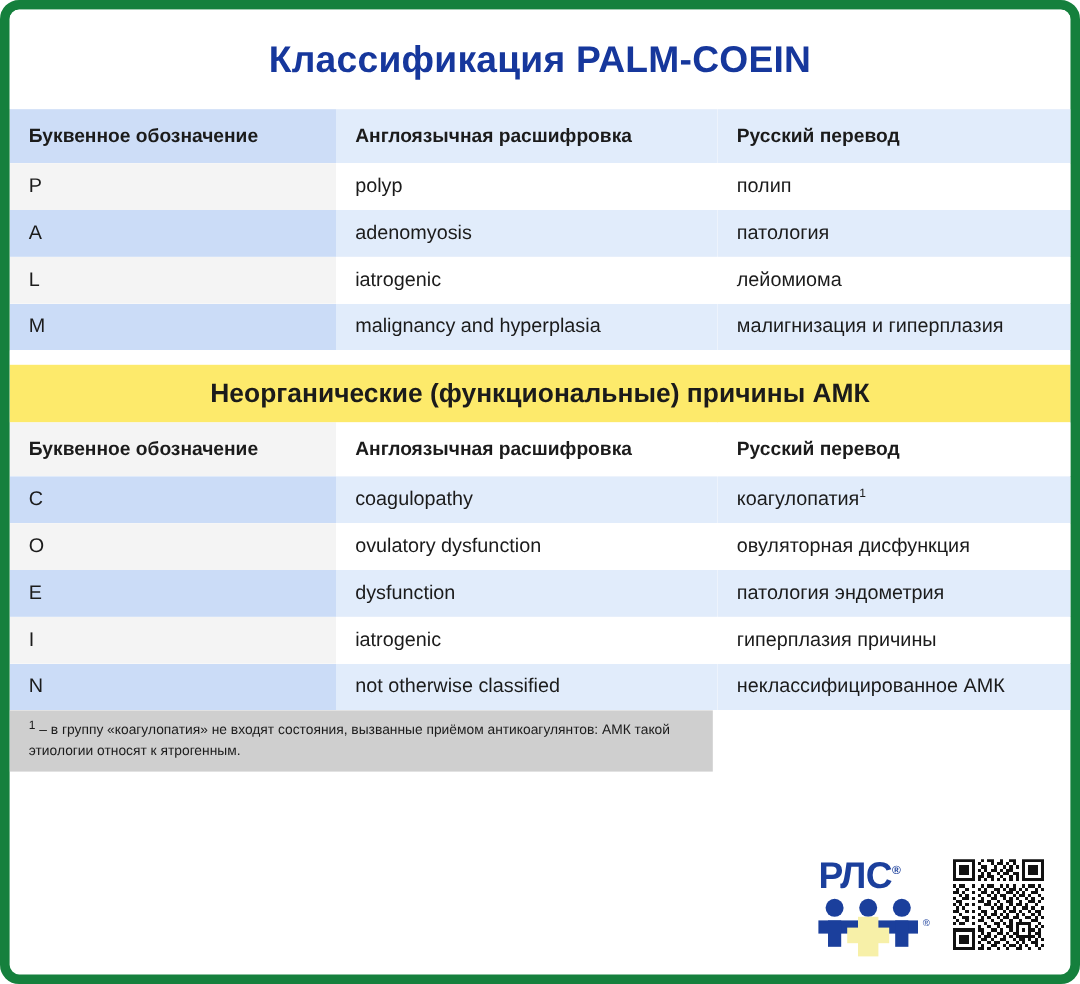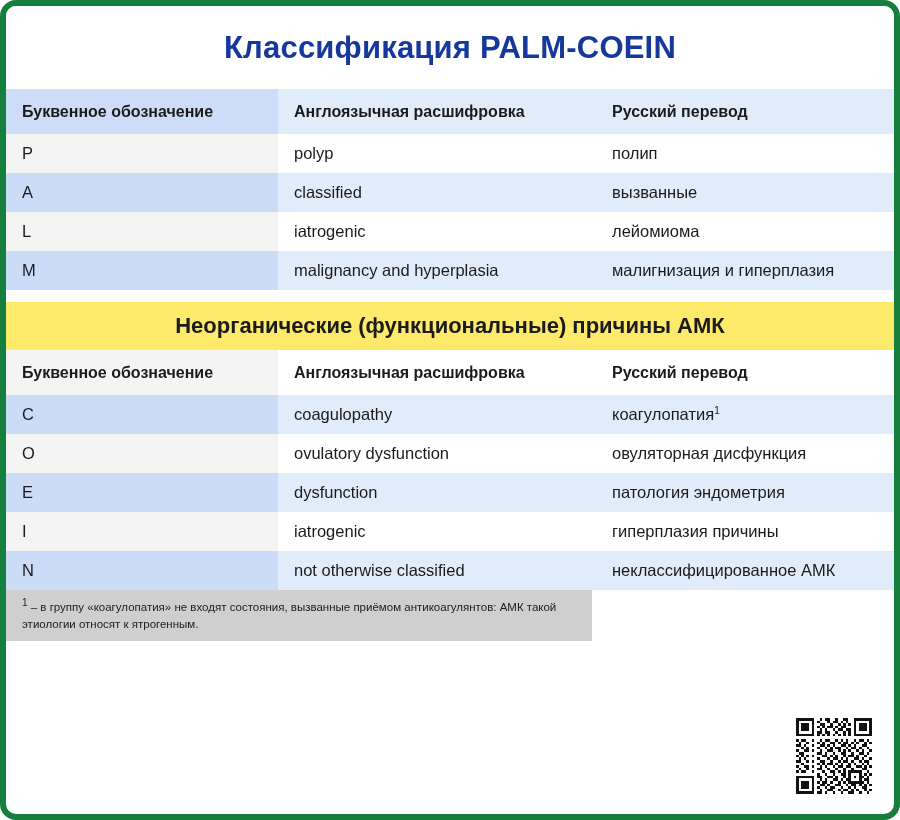--- a/index.html
+++ b/index.html
@@ -11,21 +11,21 @@
     font-family: "Liberation Sans", "DejaVu Sans", sans-serif;
     -webkit-font-smoothing: antialiased;
   }
 
   #card {
     position: relative;
     width: 900px;
     height: 820px;
     box-sizing: border-box;
     background: #ffffff;
-    border: 6px solid #15803d;
+    border: 8px solid #15803d;
     border-radius: 16px;
     overflow: hidden;
   }
 
   
   .title-bar {
     height: 83px;
     background: #ffffff;
     display: flex;
     align-items: center;
@@ -235,22 +235,22 @@
       </tr>
     </thead>
     <tbody>
       <tr>
         <td class="col1">P</td>
         <td>polyp</td>
         <td>полип</td>
       </tr>
       <tr>
         <td class="col1">A</td>
-        <td>classified</td>
-        <td>вызванные</td>
+        <td>adenomyosis</td>
+        <td>патология</td>
       </tr>
       <tr>
         <td class="col1">L</td>
         <td>iatrogenic</td>
         <td>лейомиома</td>
       </tr>
       <tr>
         <td class="col1">M</td>
         <td>malignancy and hyperplasia</td>
         <td>малигнизация и гиперплазия</td>
@@ -305,20 +305,35 @@
       </tr>
     </tbody>
   </table>
 
   <div class="notes">
     <div class="note note-2"><sup class="fn">1</sup><span> – в группу «коагулопатия» не входят состояния, вызванные приёмом антикоагулянтов: АМК такой этиологии относят к ятрогенным.</span></div>
   </div>
 
   <div class="brand">
 
+    <div class="rls-logo">
+      <div class="rls-word"><span>РЛС</span><span class="reg">®</span></div>
+      <div class="rls-mark">
+        <div class="rls-head h1"></div>
+        <div class="rls-head h2"></div>
+        <div class="rls-head h3"></div>
+        <div class="rls-bar"></div>
+        <div class="rls-stem s1"></div>
+        <div class="rls-stem s2"></div>
+        <div class="rls-stem s3"></div>
+        <div class="rls-cross-v"></div>
+        <div class="rls-cross-h"></div>
+        <div class="rls-reg2">®</div>
+      </div>
+    </div>
 
     <svg class="qr" viewBox="0 0 29 29" shape-rendering="crispEdges">
       <rect width="29" height="29" fill="#ffffff"></rect>
       <g fill="#111111">
 
         <path d="M0 0h7v7H0z"></path>
           <path d="M1 1h5v5H1z" fill="#ffffff"></path>
           <path d="M2 2h3v3H2z" fill="#111111"></path>
 
         <path d="M22 0h7v7h-7z"></path>

